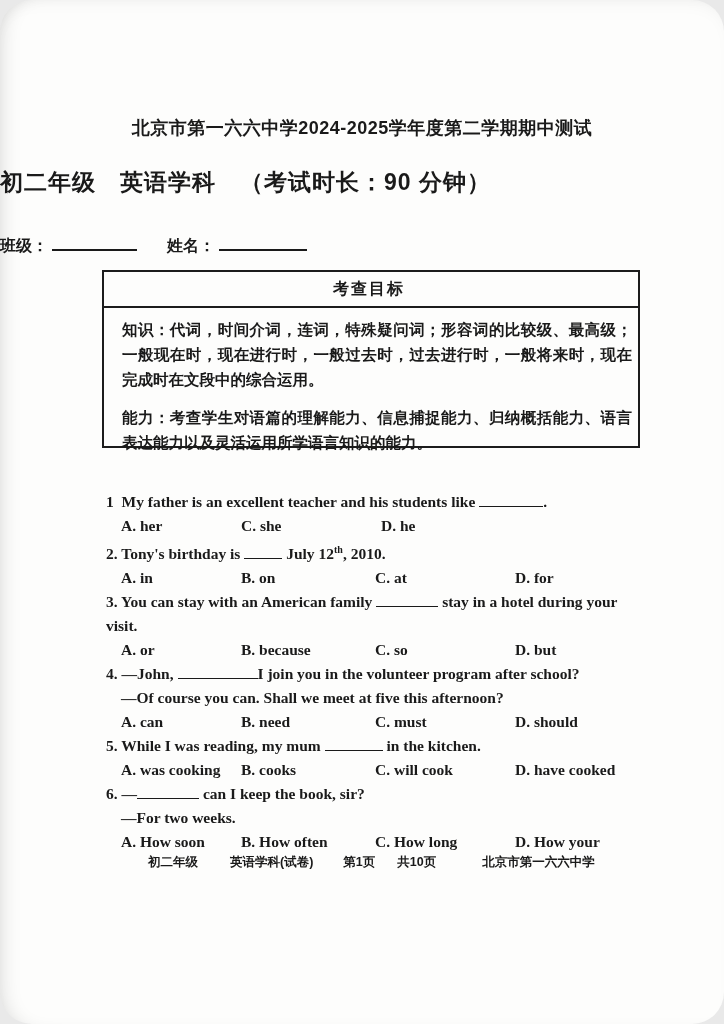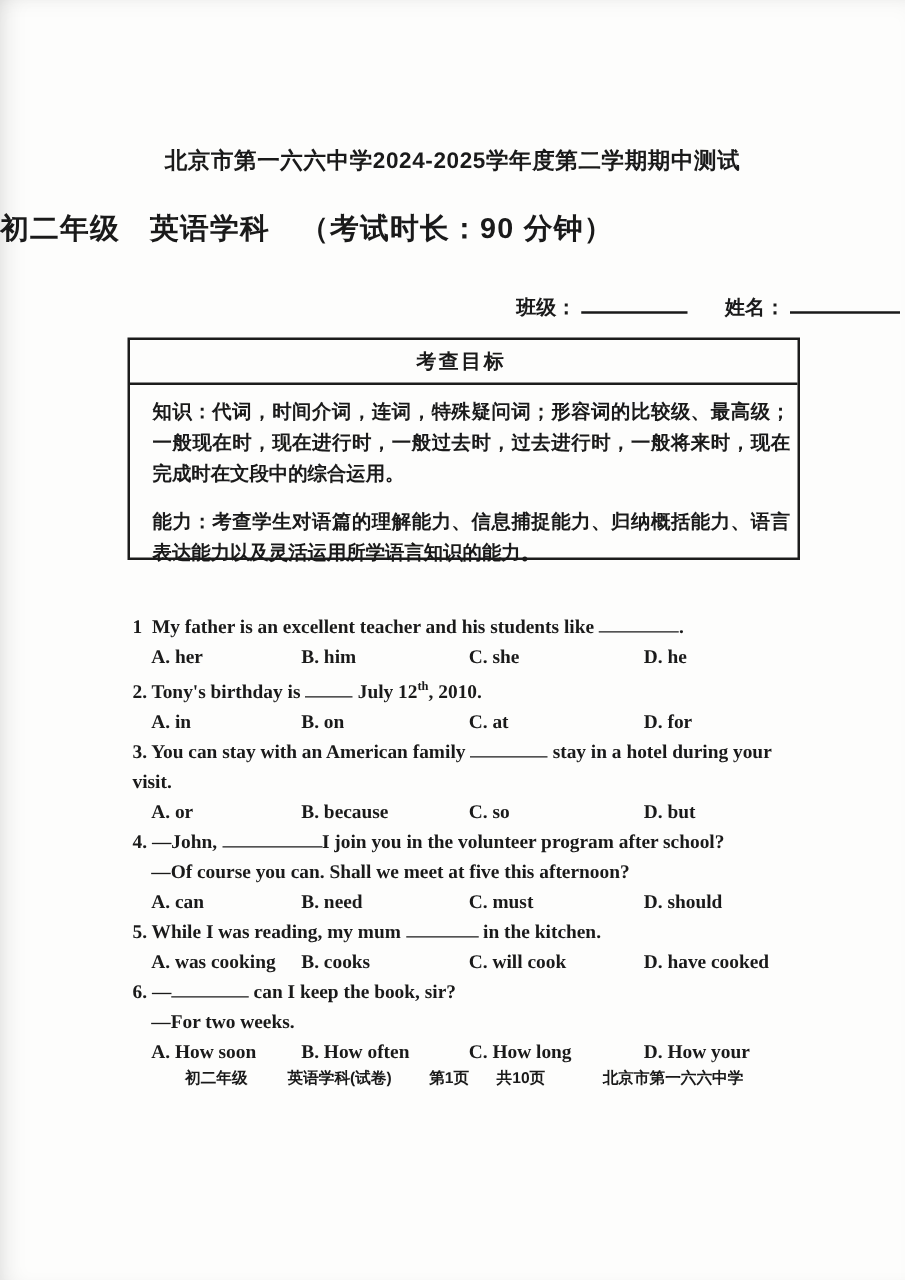--- a/index.html
+++ b/index.html
@@ -6,35 +6,36 @@
   html,body { background:#e9e9e9; }
   .page {
     position:relative;
     width:724px; height:1024px;
     margin:0 auto;
     background:#fdfdfc;
     color:#1a1a1a;
     font-family:"Liberation Sans", sans-serif;
     overflow:hidden;
     box-shadow: inset 14px 0 22px -16px rgba(0,0,0,0.18), inset 0 10px 22px -16px rgba(0,0,0,0.10);
+    border-radius: 32px;
   }
   .cjk { font-family:"Liberation Sans", sans-serif; }
   .pre { white-space:pre-wrap; }
 
   .title {
     position:absolute; top:116px; left:0; width:100%;
     text-align:center; font-weight:bold; font-size:18px; letter-spacing:0.5px;
   }
   .subtitle {
     position:absolute; top:167px; left:0; width:100%;
     text-align:left; font-weight:bold; font-size:23px; letter-spacing:1px;
   }
   .class-row {
     position:absolute; top:235px; left:0; width:100%;
-    text-align:right; font-weight:bold; font-size:16px;
+    text-align:left; font-weight:bold; font-size:16px;
   }
   .write-blank {
     display:inline-block; height:16px; border-bottom:2px solid #1a1a1a;
     vertical-align:baseline; margin:0 4px;
   }
   .spacer { display:inline-block; width:26px; }
 
   .objectives-box {
     position:absolute; left:102px; top:270px; width:538px; height:178px;
     border:2px solid #1c1c1c;
@@ -106,21 +107,20 @@
     </div>
   </div>
 
 
   <div class="questions">
 
     <div class="q">
       <div class="q-line"><span class="pre">1  My father is an excellent teacher and his students like </span><span class="blank" style="width:64px"></span><span class="pre">.</span></div>
       <div class="opts">
         <span class="opt-a">A. her</span>
-        <span class="opt-b">B. him</span>
         <span class="opt-c">C. she</span>
         <span class="opt-d">D. he</span>
       </div>
     </div>
 
     <div class="q">
       <div class="q-line"><span class="pre">2. Tony's birthday is </span><span class="blank" style="width:38px"></span><span class="pre"> July 12</span><sup>th</sup><span class="pre">, 2010.</span></div>
       <div class="opts">
         <span class="opt-a">A. in</span>
         <span class="opt-b">B. on</span>

